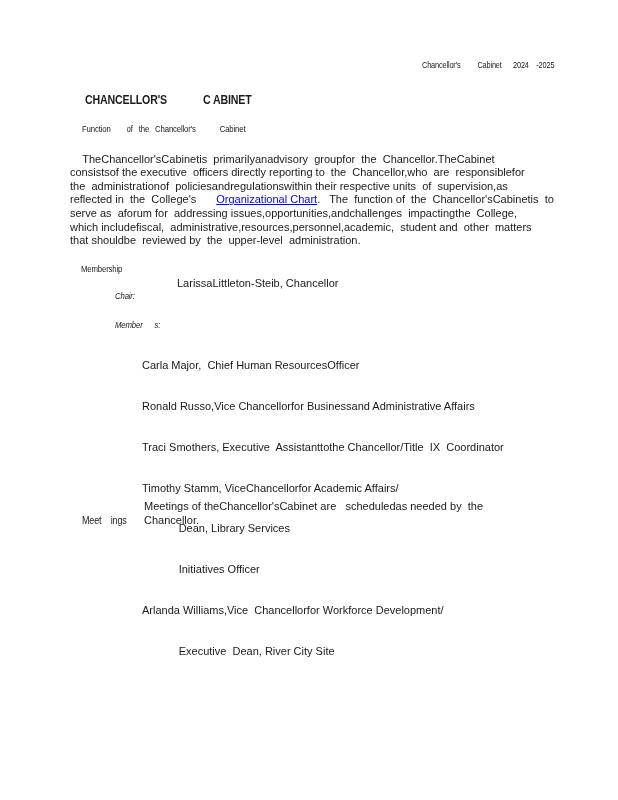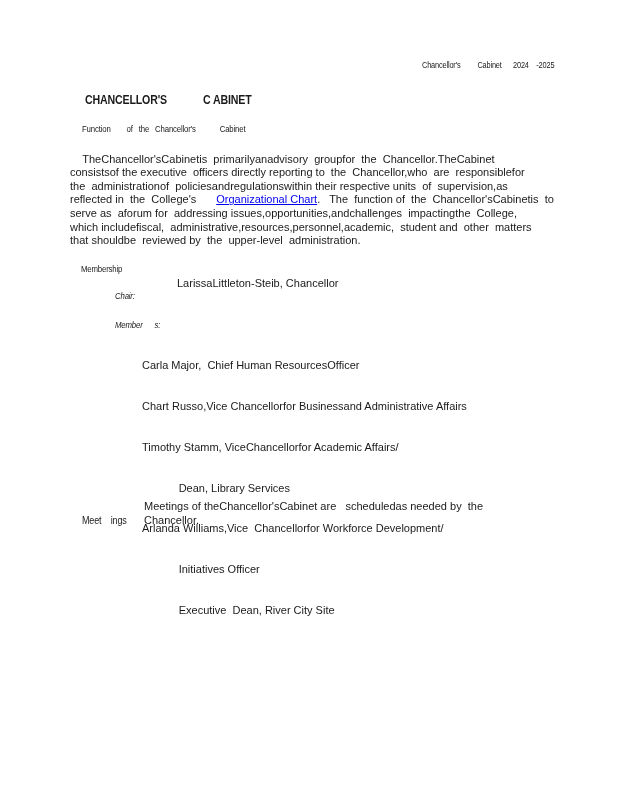--- a/index.html
+++ b/index.html
@@ -114,25 +114,26 @@
     <span class="cond">Chair:</span>
   </div>
   <div class="abs body-text chair-value">LarissaLittleton-Steib, Chancellor</div>
 
   <div class="abs label-italic members-label">
     <span class="cond">Member      s:</span>
   </div>
 
   <div class="abs body-text members-list">
     <div class="member-line">Carla Major,  Chief Human ResourcesOfficer</div>
-    <div class="member-line">Chart Russo,Vice Chancellorfor Businessand Administrative Affairs</div>
+    <div class="member-line">Ronald Russo,Vice Chancellorfor Businessand Administrative Affairs</div>
+    <div class="member-line">Traci Smothers, Executive  Assistanttothe Chancellor/Title  IX  Coordinator</div>
     <div class="member-line">Timothy Stamm, ViceChancellorfor Academic Affairs/</div>
     <div class="member-line">            Dean, Library Services</div>
+    <div class="member-line">            Initiatives Officer</div>
     <div class="member-line">Arlanda Williams,Vice  Chancellorfor Workforce Development/</div>
-    <div class="member-line">            Initiatives Officer</div>
     <div class="member-line">            Executive  Dean, River City Site</div>
   </div>
 
   <div class="abs meetings-label">
     <span class="cond">Meet    ings</span>
   </div>
   <div class="abs body-text meetings-text">Meetings of theChancellor'sCabinet are   scheduledas needed by  the
 Chancellor.</div>
 
 </div>

